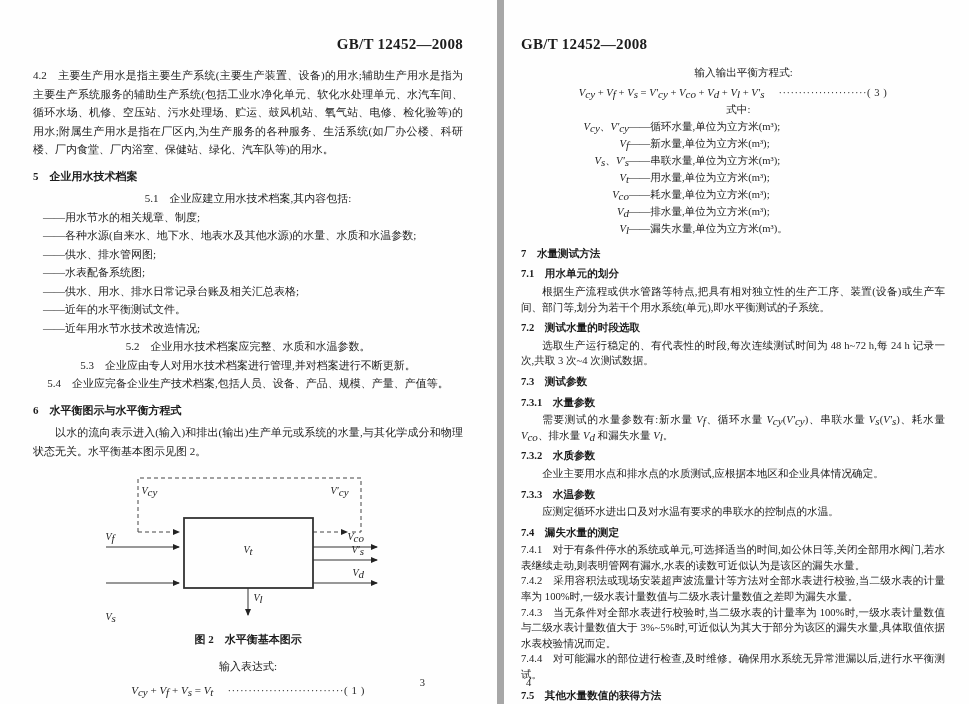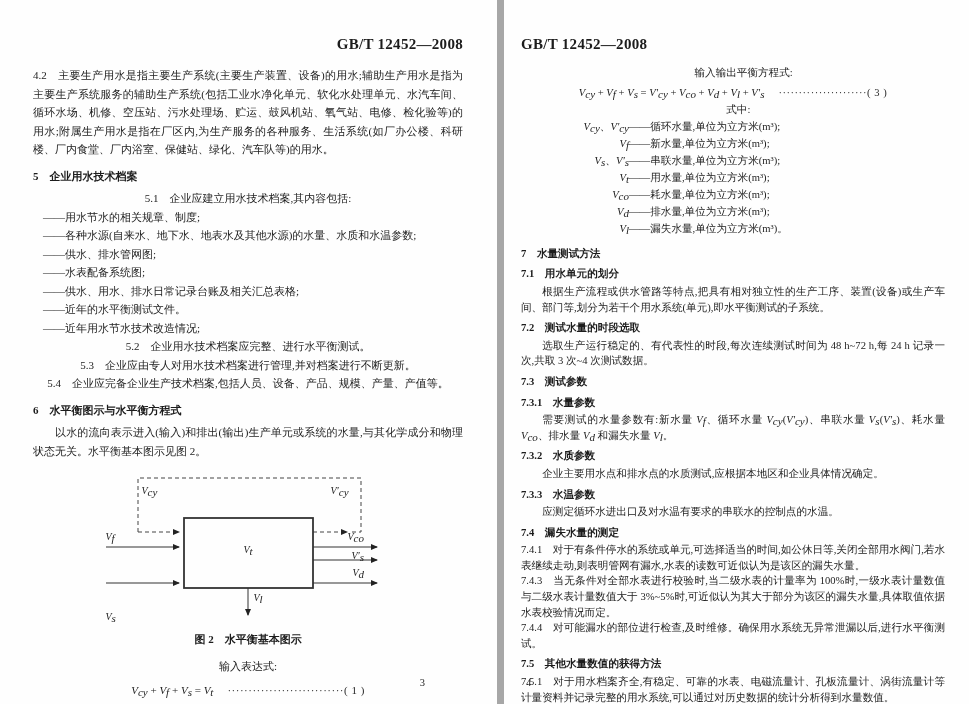--- a/index.html
+++ b/index.html
@@ -76,21 +76,21 @@
     <div class="dash-list">
       <div>——用水节水的相关规章、制度;</div>
       <div>——各种水源(自来水、地下水、地表水及其他水源)的水量、水质和水温参数;</div>
       <div>——供水、排水管网图;</div>
       <div>——水表配备系统图;</div>
       <div>——供水、用水、排水日常记录台账及相关汇总表格;</div>
       <div>——近年的水平衡测试文件。</div>
       <div>——近年用水节水技术改造情况;</div>
     </div>
 
-    <p><span class="num">5.2</span>　<span>企业用水技术档案应完整、进行水平衡测试。</span></p>
+    <p><span class="num">5.2</span>　<span>企业用水技术档案应完整、水质和水温参数。</span></p>
     <p><span class="num">5.3</span>　<span>企业应由专人对用水技术档案进行管理,并对档案进行不断更新。</span></p>
     <p><span class="num">5.4</span>　<span>企业应完备企业生产技术档案,包括人员、设备、产品、规模、产量、产值等。</span></p>
 
     <div class="h">6　水平衡图示与水平衡方程式</div>
     <p class="jus ind2">以水的流向表示进入(输入)和排出(输出)生产单元或系统的水量,与其化学成分和物理状态无关。水平衡基本图示见图 2。</p>
 
     <div class="figure-wrap">
       <svg width="345" height="152" viewBox="0 0 345 152">
         <defs>
           <marker id="arr" markerWidth="7" markerHeight="6" refX="6" refY="3" orient="auto">
@@ -113,21 +113,21 @@
         <line x1="237" y1="113" x2="301" y2="113" stroke="#333" stroke-width="1" marker-end="url(#arr)"></line>
 
         <line x1="172" y1="118" x2="172" y2="145" stroke="#333" stroke-width="1" marker-end="url(#arr)"></line>
       </svg>
       <div class="flabel" style="left:66px;top:15px;"><i>V</i><sub><i>cy</i></sub></div>
       <div class="flabel" style="left:255px;top:15px;"><i>V′</i><sub><i>cy</i></sub></div>
       <div class="flabel" style="left:30px;top:61px;"><i>V</i><sub><i>f</i></sub></div>
       <div class="flabel" style="left:30px;top:97px;margin-top:44px;"><i>V</i><sub><i>s</i></sub></div>
       <div class="flabel fl-vt"><i>V</i><sub><i>t</i></sub></div>
       <div class="flabel" style="left:272px;top:61px;"><i>V</i><sub><i>co</i></sub></div>
-      <div class="flabel" style="left:276px;top:80px;"><i>V′</i><sub><i>s</i></sub></div>
+      <div class="flabel" style="left:276px;top:74px;"><i>V′</i><sub><i>s</i></sub></div>
       <div class="flabel" style="left:277px;top:97px;"><i>V</i><sub><i>d</i></sub></div>
       <div class="flabel" style="left:178px;top:122px;"><i>V</i><sub><i>l</i></sub></div>
     </div>
 
     <div class="caption">图 2　水平衡基本图示</div>
 
     <p class="eq-label">输入表达式:</p>
     <div class="eqrow">
       <span class="math"><i>V</i><sub><i>cy</i></sub> + <i>V</i><sub><i>f</i></sub> + <i>V</i><sub><i>s</i></sub> = <i>V</i><sub><i>t</i></sub></span>
       <span class="leader">····························( 1 )</span>
@@ -195,20 +195,21 @@
     <p class="jus ind2">需要测试的水量参数有:新水量 <i>V</i><sub><i>f</i></sub>、循环水量 <i>V</i><sub><i>cy</i></sub>(<i>V′</i><sub><i>cy</i></sub>)、串联水量 <i>V</i><sub><i>s</i></sub>(<i>V′</i><sub><i>s</i></sub>)、耗水量 <i>V</i><sub><i>co</i></sub>、排水量 <i>V</i><sub><i>d</i></sub> 和漏失水量 <i>V</i><sub><i>l</i></sub>。</p>
 
     <div class="h">7.3.2　水质参数</div>
     <p class="jus ind2">企业主要用水点和排水点的水质测试,应根据本地区和企业具体情况确定。</p>
 
     <div class="h">7.3.3　水温参数</div>
     <p class="jus ind2">应测定循环水进出口及对水温有要求的串联水的控制点的水温。</p>
 
     <div class="h">7.4　漏失水量的测定</div>
     <p class="jus"><span class="num">7.4.1</span>　<span>对于有条件停水的系统或单元,可选择适当的时间,如公休日等,关闭全部用水阀门,若水表继续走动,则表明管网有漏水,水表的读数可近似认为是该区的漏失水量。</span></p>
+    <p class="jus"><span class="num">7.4.2</span>　<span>采用容积法或现场安装超声波流量计等方法对全部水表进行校验,当二级水表的计量率为 100%时,一级水表计量数值与二级水表计量数值之差即为漏失水量。</span></p>
     <p class="jus"><span class="num">7.4.3</span>　<span>当无条件对全部水表进行校验时,当二级水表的计量率为 100%时,一级水表计量数值与二级水表计量数值大于 3%~5%时,可近似认为其大于部分为该区的漏失水量,具体取值依据水表校验情况而定。</span></p>
     <p class="jus"><span class="num">7.4.4</span>　<span>对可能漏水的部位进行检查,及时维修。确保用水系统无异常泄漏以后,进行水平衡测试。</span></p>
 
     <div class="h">7.5　其他水量数值的获得方法</div>
     <p class="jus"><span class="num">7.5.1</span>　<span>对于用水档案齐全,有稳定、可靠的水表、电磁流量计、孔板流量计、涡街流量计等计量资料并记录完整的用水系统,可以通过对历史数据的统计分析得到水量数值。</span></p>
   </div>
 
   <div class="pageno pr">4</div>
 </div>
 

